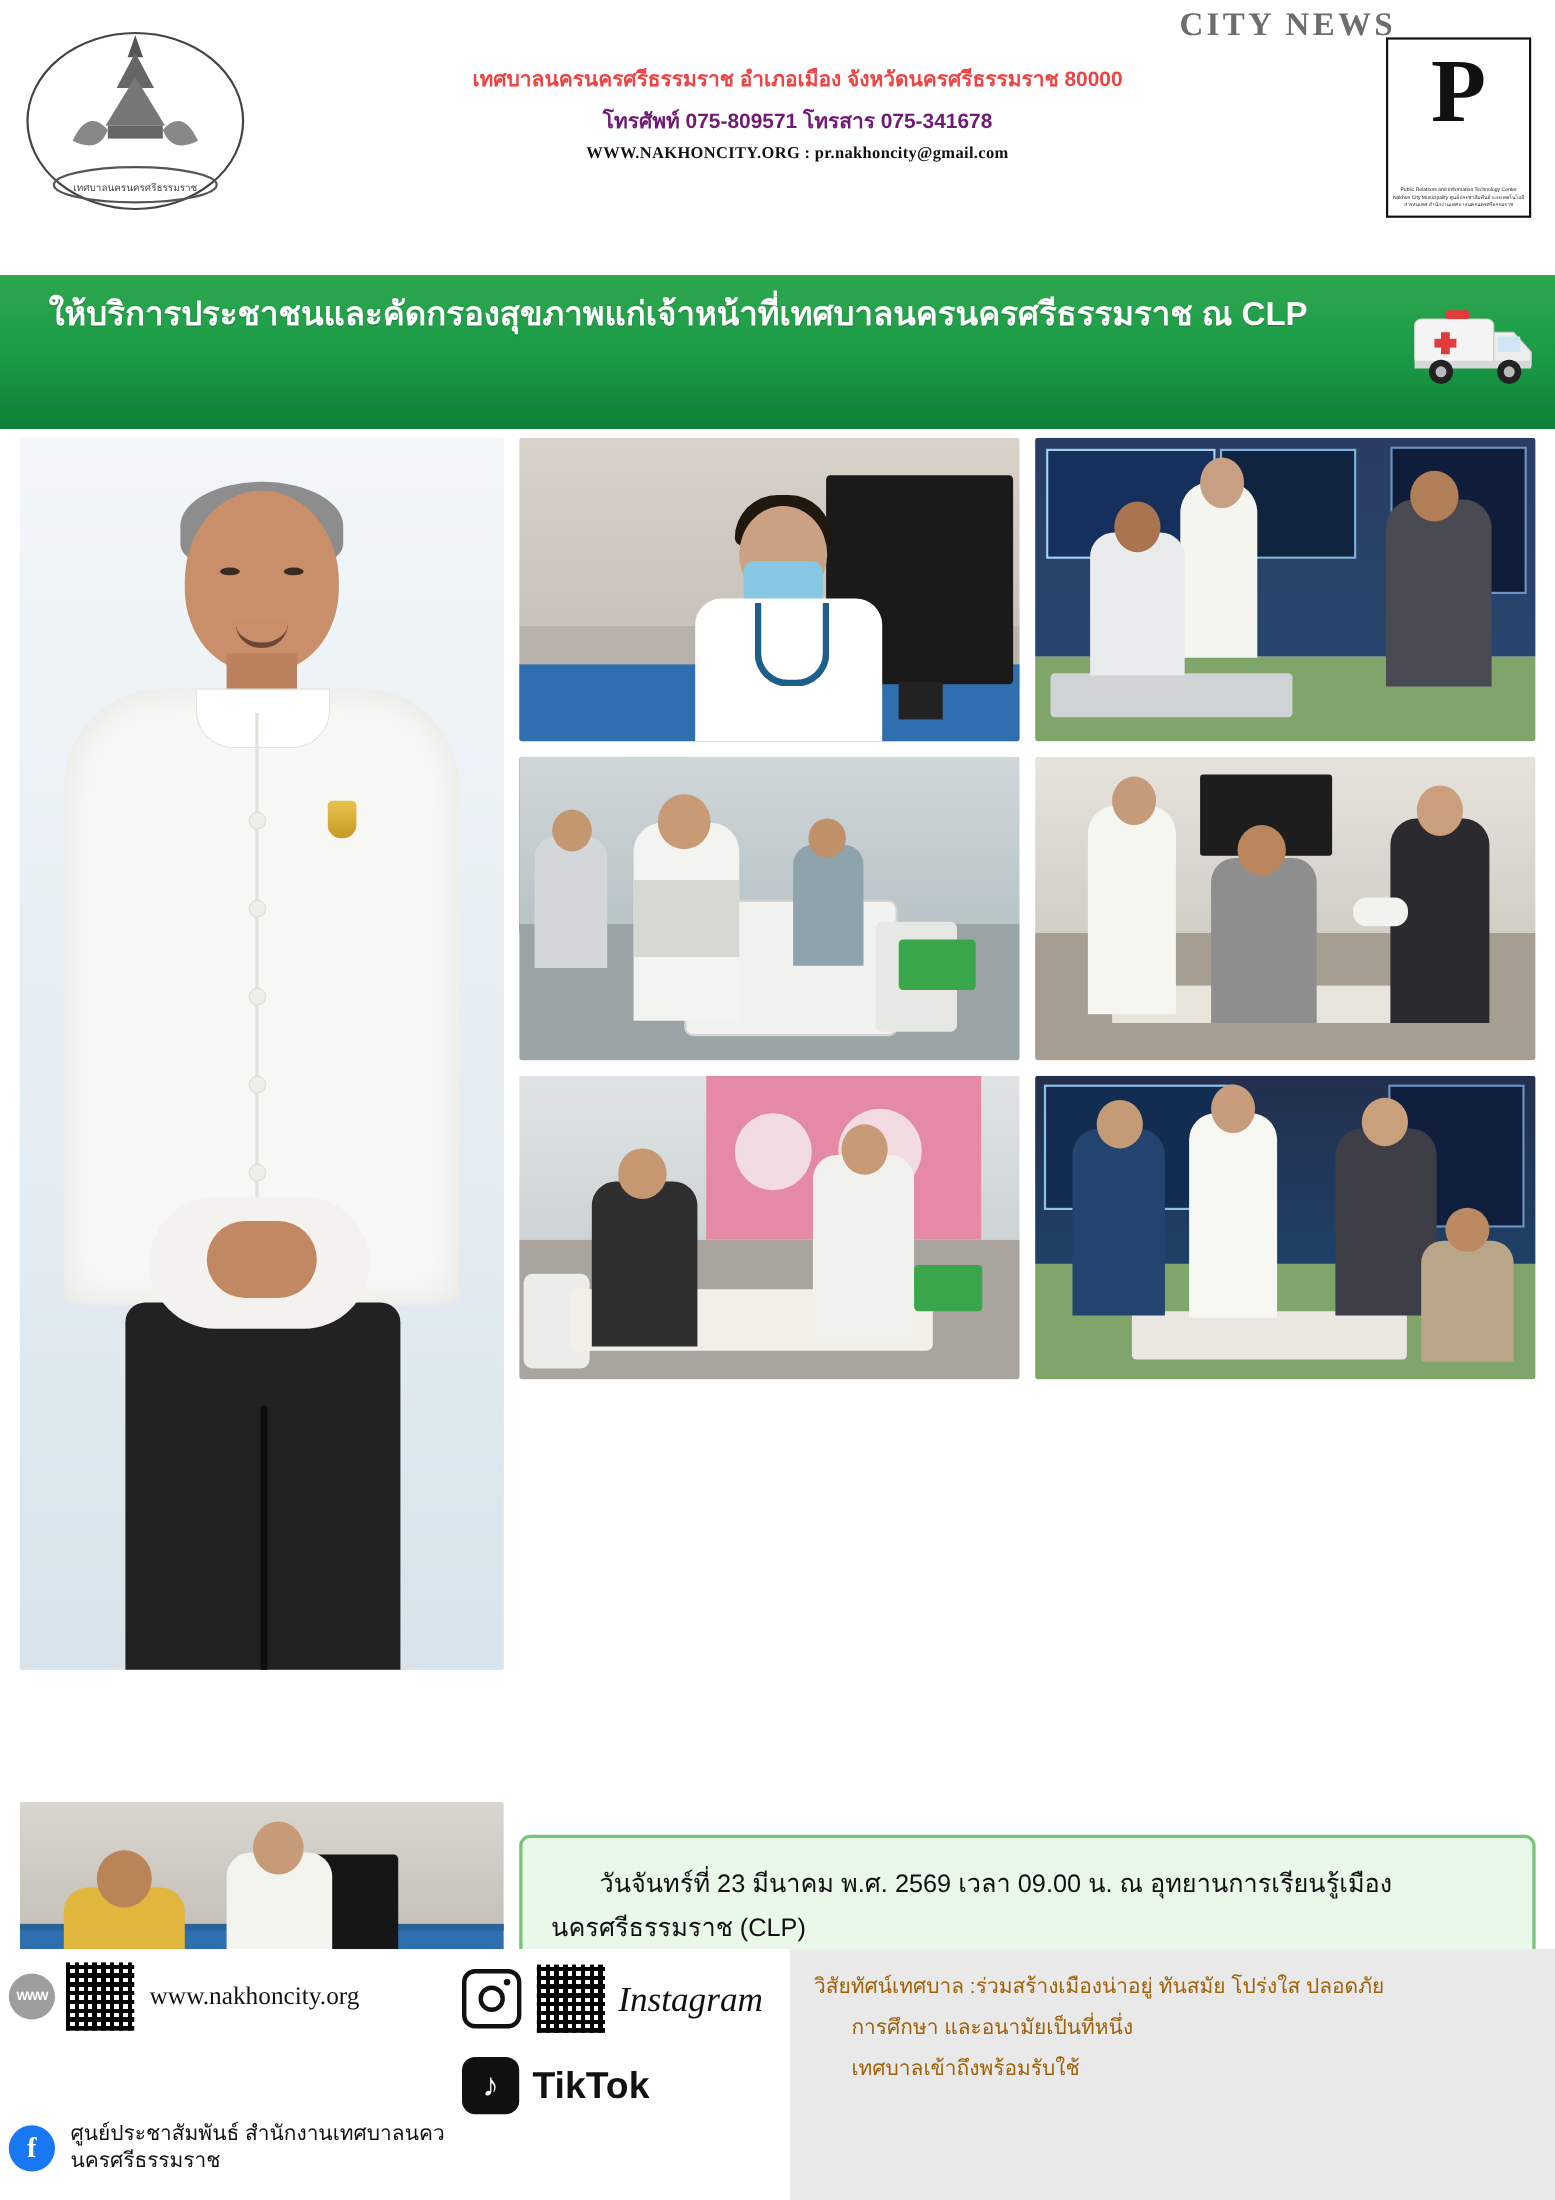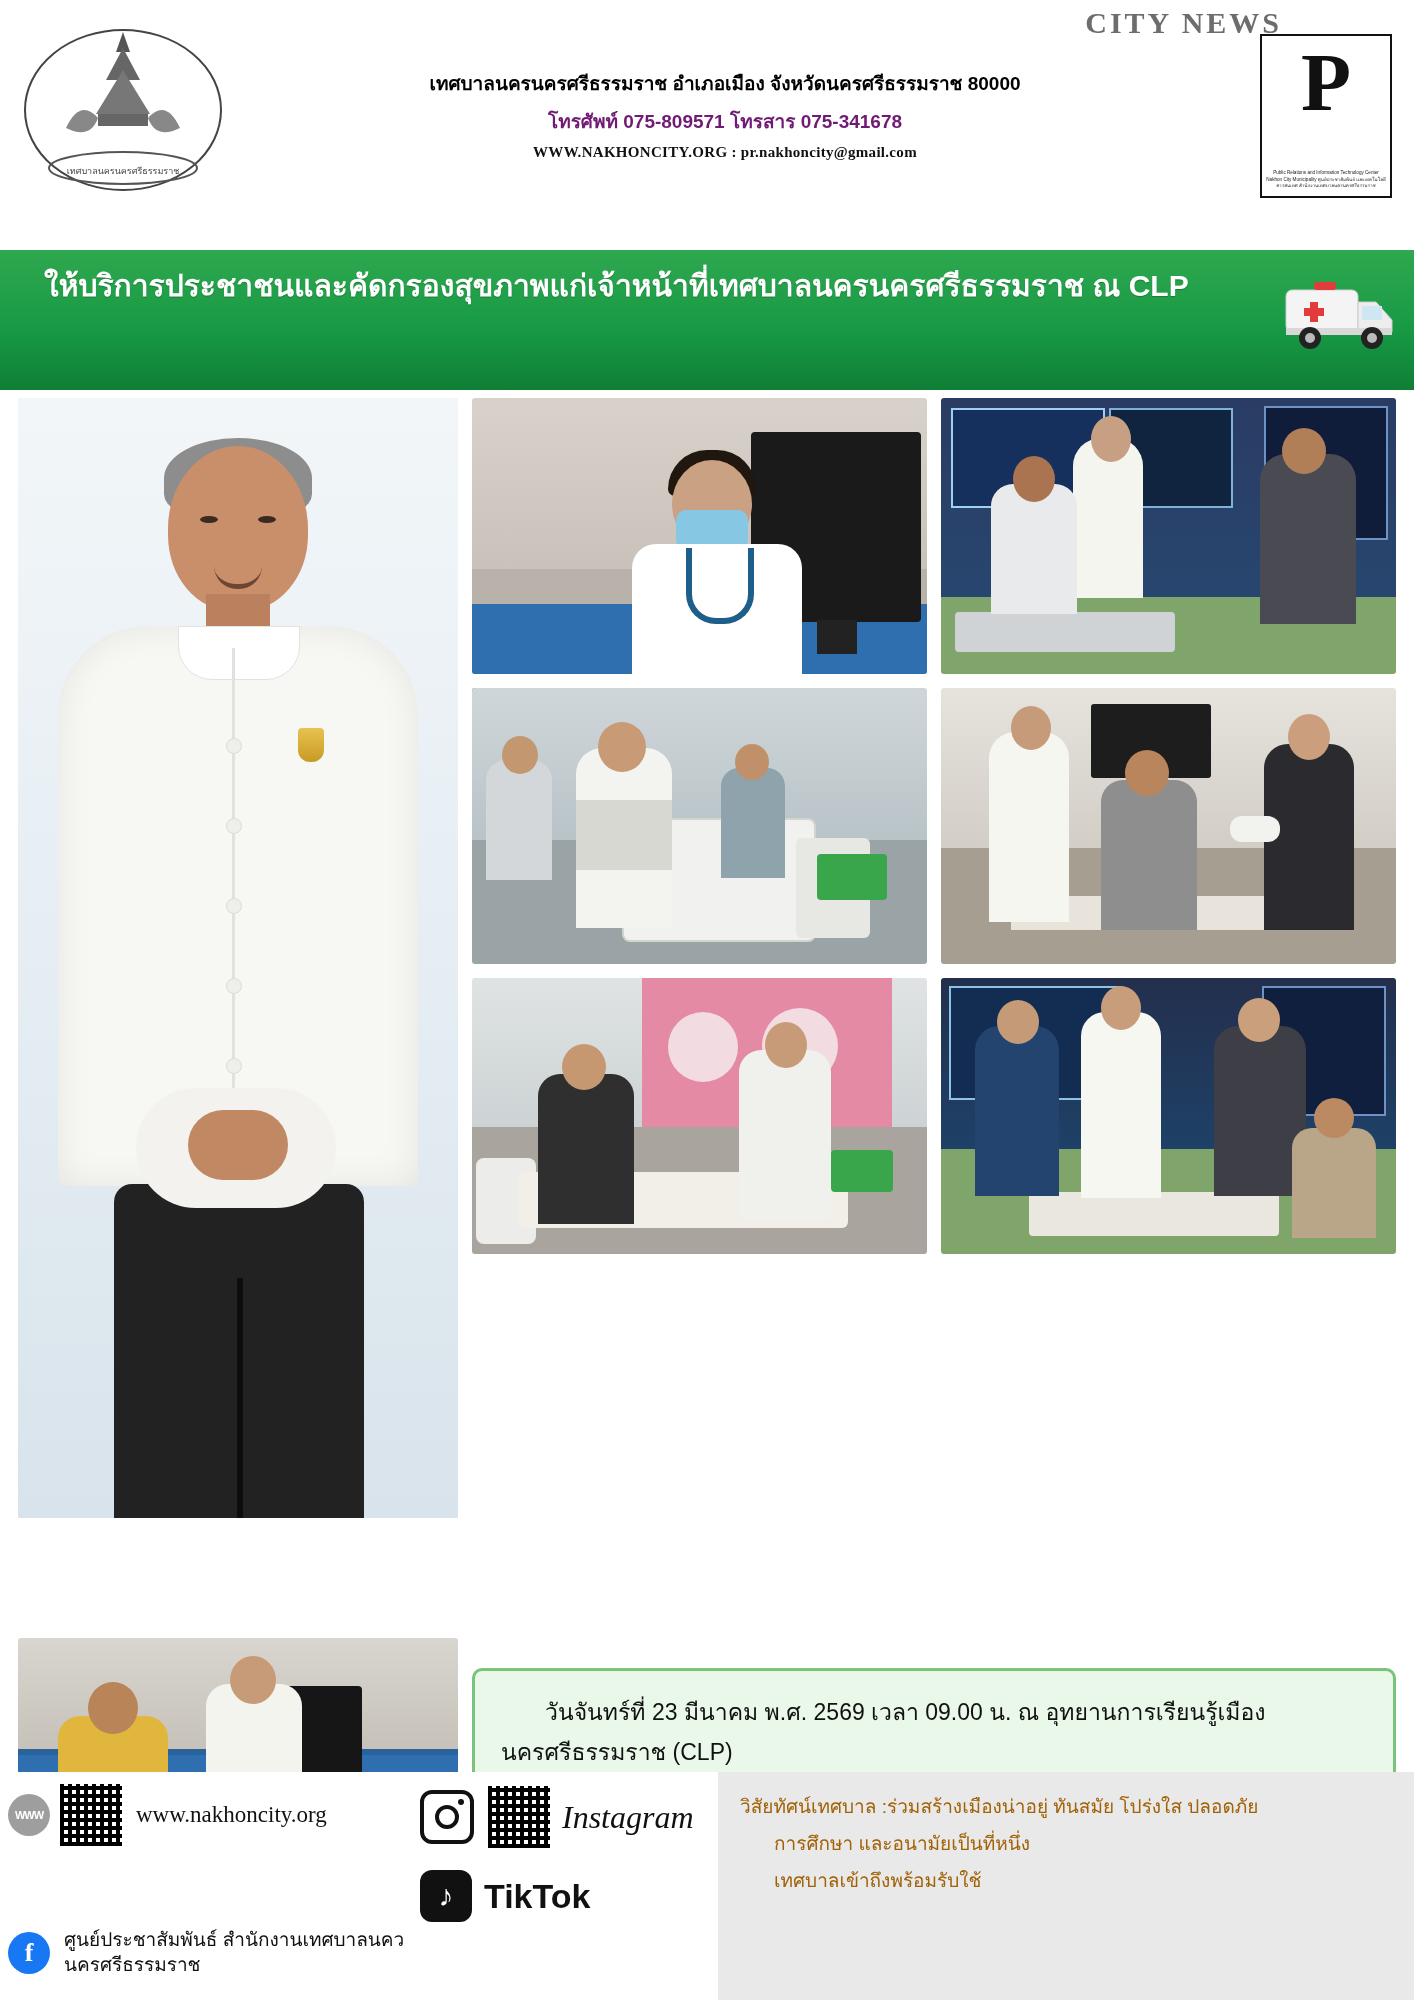--- a/index.html
+++ b/index.html
@@ -12,38 +12,38 @@
   }
 
   
   .header{
     position:relative;
     height:250px;
     border-bottom:0;
     background:#fff;
   }
   .city-news{
-    position:absolute;top:6px;right:132px;
+    position:absolute;top:6px;right:145px;
     font-family:"Liberation Serif", serif;
     font-size:30px;letter-spacing:3px;
     color:#6d6d6d;font-weight:bold;
   }
   .emblem{
     position:absolute;left:18px;top:18px;width:210px;height:180px;
   }
   .emblem svg{display:block;}
   .header-center{
     position:absolute;left:245px;top:40px;width:960px;text-align:center;
   }
   .head-thai-title{
     font-size:46px;font-weight:bold;color:#111;letter-spacing:1px;
     line-height:1.1;
   }
   .head-line2{
-    margin-top:28px;font-size:19px;font-weight:bold;color:#000000;
+    margin-top:16px;font-size:19px;font-weight:bold;color:#ef4444;
   }
   .head-line3{
     margin-top:8px;font-size:19px;font-weight:bold;color:#701a75;
   }
   .head-line4{
     margin-top:8px;font-size:15px;font-weight:bold;color:#111;
     font-family:"Liberation Serif", serif;letter-spacing:.3px;
   }
   .pr-box{
     position:absolute;right:22px;top:34px;width:128px;height:160px;

